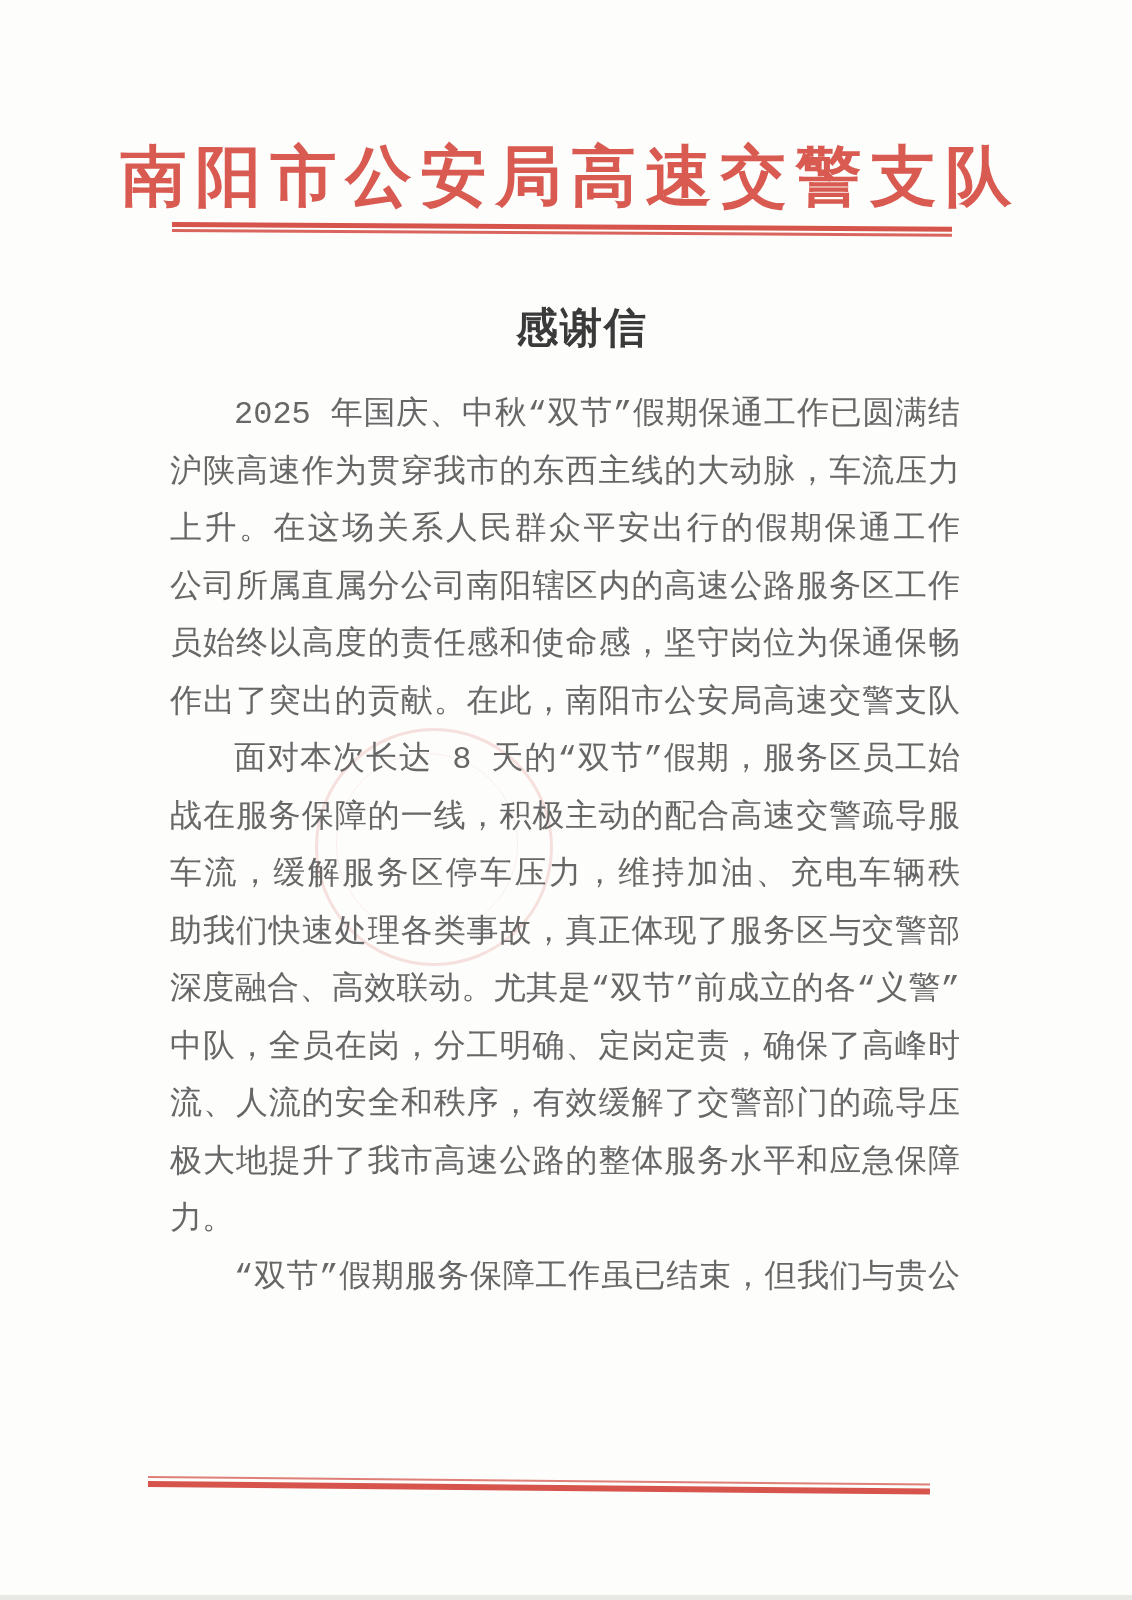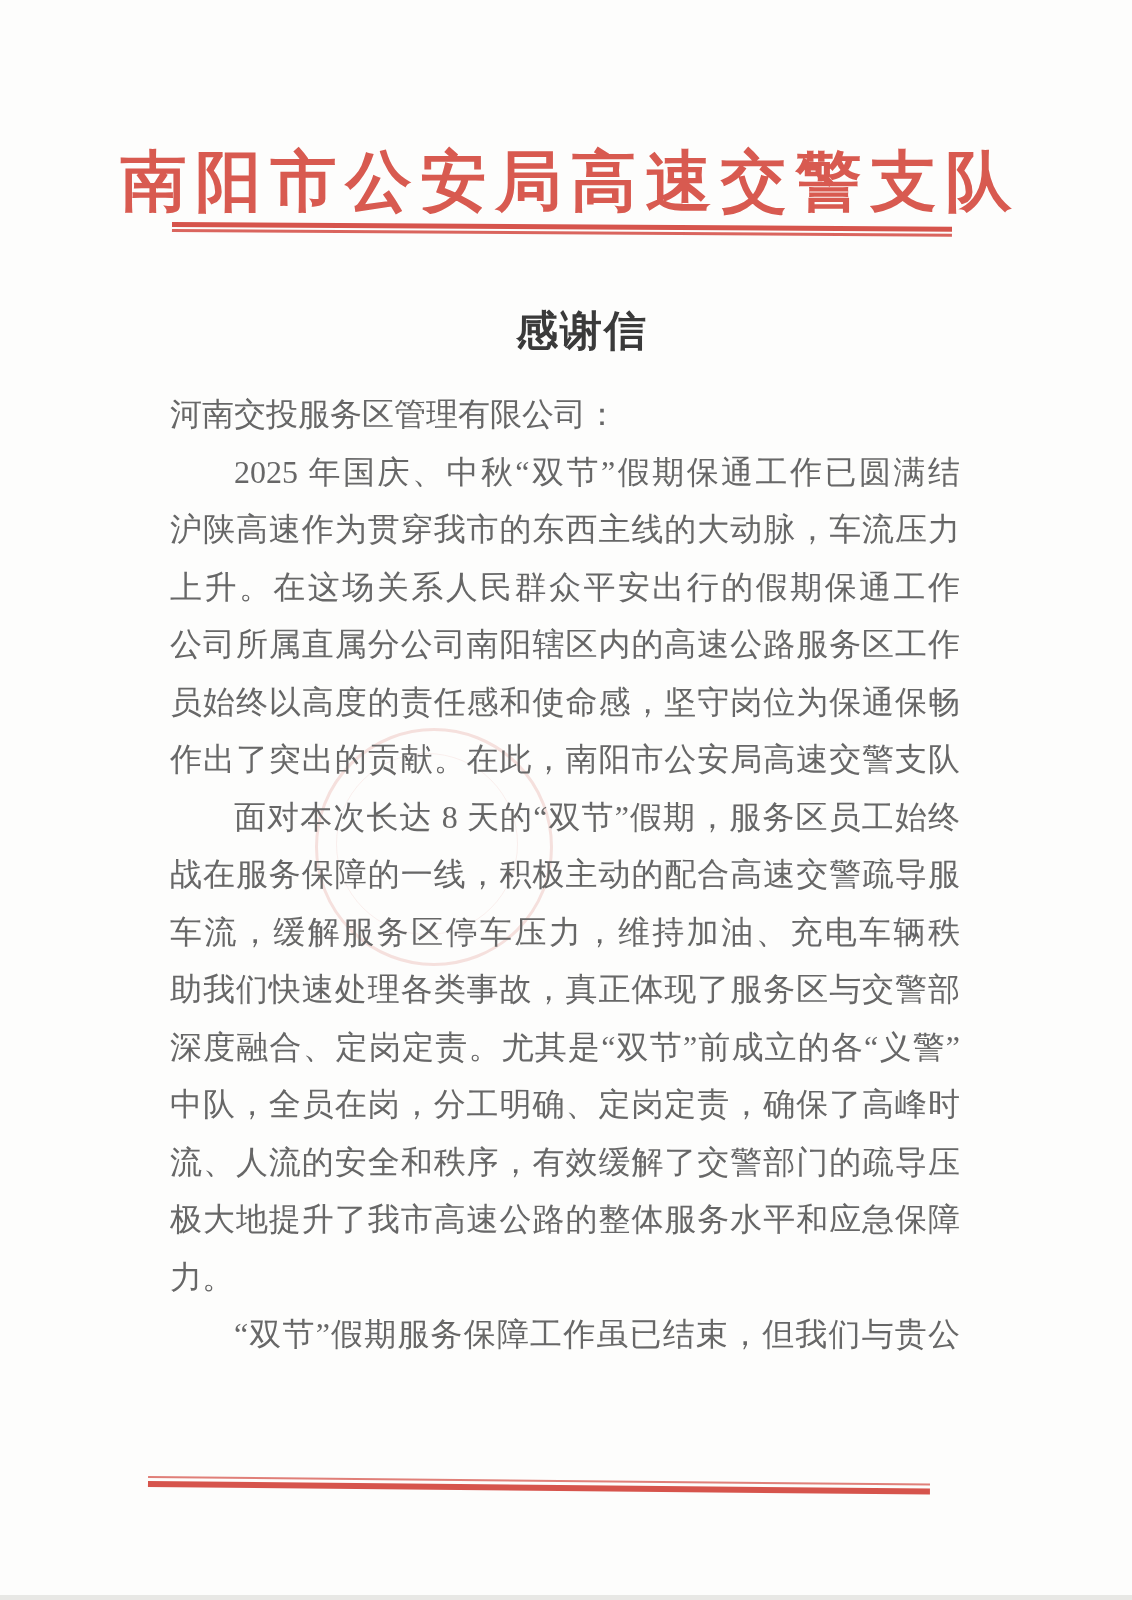--- a/index.html
+++ b/index.html
@@ -3,21 +3,21 @@
 <meta charset="utf-8">
 <style>
   html, body { margin: 0; padding: 0; background: #ffffff; }
 
   .page {
     position: relative;
     width: 1132px;
     height: 1600px;
     background: #fdfdfc;
     overflow: hidden;
-    font-family: Liberation Serif, serif;
+    font-family: Liberation Mono, monospace;
   }
 
   
   .letterhead {
     position: absolute;
     top: 140px;
     left: 0;
     width: 100%;
     text-align: center;
     font-size: 66px;
@@ -133,33 +133,32 @@
     <div class="bar-thick"></div>
     <div class="bar-gap"></div>
     <div class="bar-thin"></div>
   </div>
 
   <h1 class="doc-title">感谢信</h1>
 
   <div class="stamp-mark"></div>
 
   <div class="body-block">
-    <div class="line">河南交投服务区管理有限公司：</div>
     <div id="body-lines">
         <div class="line indent fill">2025 年国庆、中秋“双节”假期保通工作已圆满结束，</div>
         <div class="line fill">沪陕高速作为贯穿我市的东西主线的大动脉，车流压力逐年</div>
         <div class="line fill">上升。在这场关系人民群众平安出行的假期保通工作中，贵</div>
         <div class="line fill">公司所属直属分公司南阳辖区内的高速公路服务区工作人</div>
         <div class="line fill">员始终以高度的责任感和使命感，坚守岗位为保通保畅工作</div>
         <div class="line fill">作出了突出的贡献。在此，南阳市公安局高速交警支队向贵</div>
         <div class="line indent fill">面对本次长达 8 天的“双节”假期，服务区员工始终奋</div>
         <div class="line fill">战在服务保障的一线，积极主动的配合高速交警疏导服务区</div>
         <div class="line fill">车流，缓解服务区停车压力，维持加油、充电车辆秩序，协</div>
         <div class="line fill">助我们快速处理各类事故，真正体现了服务区与交警部门的</div>
-        <div class="line fill">深度融合、定岗定责。尤其是“双节”前成立的各“义警”</div>
+        <div class="line fill">深度融合、高效联动。尤其是“双节”前成立的各“义警”</div>
         <div class="line fill">中队，全员在岗，分工明确、定岗定责，确保了高峰时段车</div>
         <div class="line fill">流、人流的安全和秩序，有效缓解了交警部门的疏导压力，</div>
         <div class="line fill">极大地提升了我市高速公路的整体服务水平和应急保障能</div>
         <div class="line">力。</div>
         <div class="line indent fill">“双节”假期服务保障工作虽已结束，但我们与贵公司</div>
       </div>
   </div>
 
   <div class="rule-bottom">
     <div class="bar-thin"></div>

